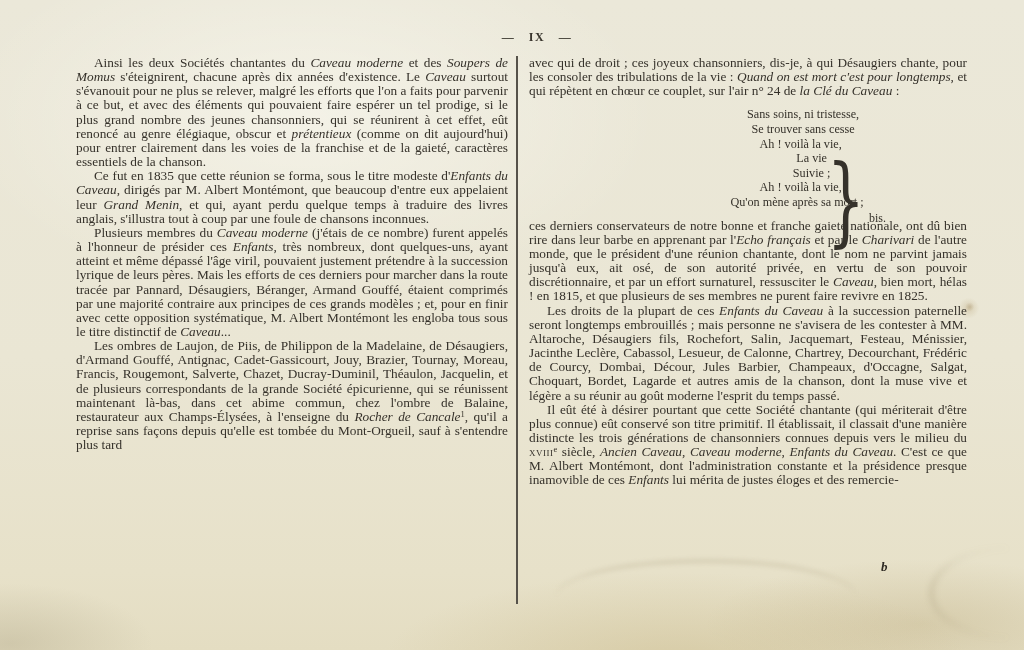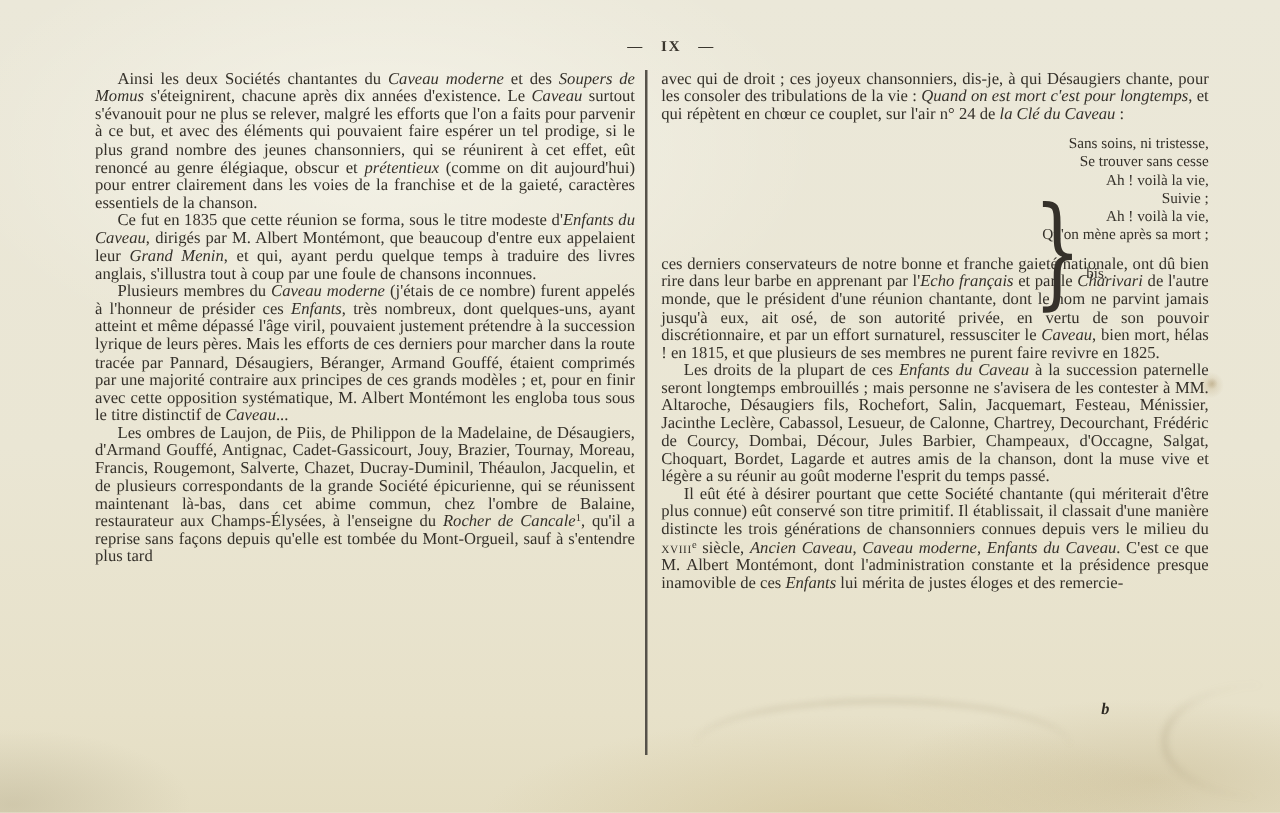--- a/index.html
+++ b/index.html
@@ -35,21 +35,21 @@
   sup{font-size:8.5px;line-height:0;vertical-align:4px;}
   .divider{
     position:absolute;left:516px;top:56px;width:1.5px;height:548px;
     background:#56524a;
   }
   .footnote{
     margin-top:13px;font-size:11.3px;line-height:13.4px;text-indent:18px;text-align:justify;
   }
   .verse{
     position:relative;margin:9px 0 9px 98px;
-    font-size:12.2px;line-height:14.6px;text-align:right;text-indent:0;
+    font-size:12.2px;line-height:14.6px;text-align:center;text-indent:0;
   }
   .verse-line{white-space:nowrap;}
   .brace-wrap{
     position:absolute;left:202px;top:56px;height:76px;width:34px;
     display:flex;align-items:center;justify-content:center;pointer-events:none;
   }
   .brace{
     font-family:"DejaVu Serif",serif;font-size:97px;line-height:0;
     transform:scaleX(.62);color:#35312a;
   }
@@ -87,20 +87,21 @@
     <p><span>Les ombres de Laujon, de Piis, de Philippon de la Madelaine, de Désaugiers, d'Armand Gouffé, Antignac, Cadet-Gassicourt, Jouy, Brazier, Tournay, Moreau, Francis, Rougemont, Salverte, Chazet, Ducray-Duminil, Théaulon, Jacquelin, et de plusieurs correspondants de la grande Société épicurienne, qui se réunissent maintenant là-bas, dans cet abime commun, chez l'ombre de Balaine, restaurateur aux Champs-Élysées, à l'enseigne du </span><span class="it">Rocher de Cancale</span><sup>1</sup><span>, qu'il a reprise sans façons depuis qu'elle est tombée du Mont-Orgueil, sauf à s'entendre plus tard</span></p>
   </div>
 
   <div class="column column-right">
     <p class="noindent"><span>avec qui de droit ; ces joyeux chansonniers, dis-je, à qui Désaugiers chante, pour les consoler des tribulations de la vie : </span><span class="it">Quand on est mort c'est pour longtemps</span><span>, et qui répètent en chœur ce couplet, sur l'air n° 24 de </span><span class="it">la Clé du Caveau</span><span> :</span></p>
     <div class="verse">
       <div>
           <div class="verse-line" style="margin-left: 1em;">Sans soins, ni tristesse,</div>
           <div class="verse-line" style="margin-left: 1em;">Se trouver sans cesse</div>
           <div class="verse-line" style="margin-left: 0.6em;">Ah ! voilà la vie,</div>
+          <div class="verse-line" style="margin-left: 2.4em;">La vie</div>
           <div class="verse-line" style="margin-left: 2.4em;">Suivie ;</div>
           <div class="verse-line" style="margin-left: 0.6em;">Ah ! voilà la vie,</div>
           <div class="verse-line" style="margin-left: 0em;">Qu'on mène après sa mort ;</div>
         </div>
       <div class="brace-wrap">
         <span class="brace">}</span>
       </div>
       <span class="bis-label">bis.</span>
     </div>
     <p class="noindent"><span>ces derniers conservateurs de notre bonne et franche gaieté nationale, ont dû bien rire dans leur barbe en apprenant par l'</span><span class="it">Echo français</span><span> et par le </span><span class="it">Charivari</span><span> de l'autre monde, que le président d'une réunion chantante, dont le nom ne parvint jamais jusqu'à eux, ait osé, de son autorité privée, en vertu de son pouvoir discrétionnaire, et par un effort surnaturel, ressusciter le </span><span class="it">Caveau</span><span>, bien mort, hélas ! en 1815, et que plusieurs de ses membres ne purent faire revivre en 1825.</span></p>

